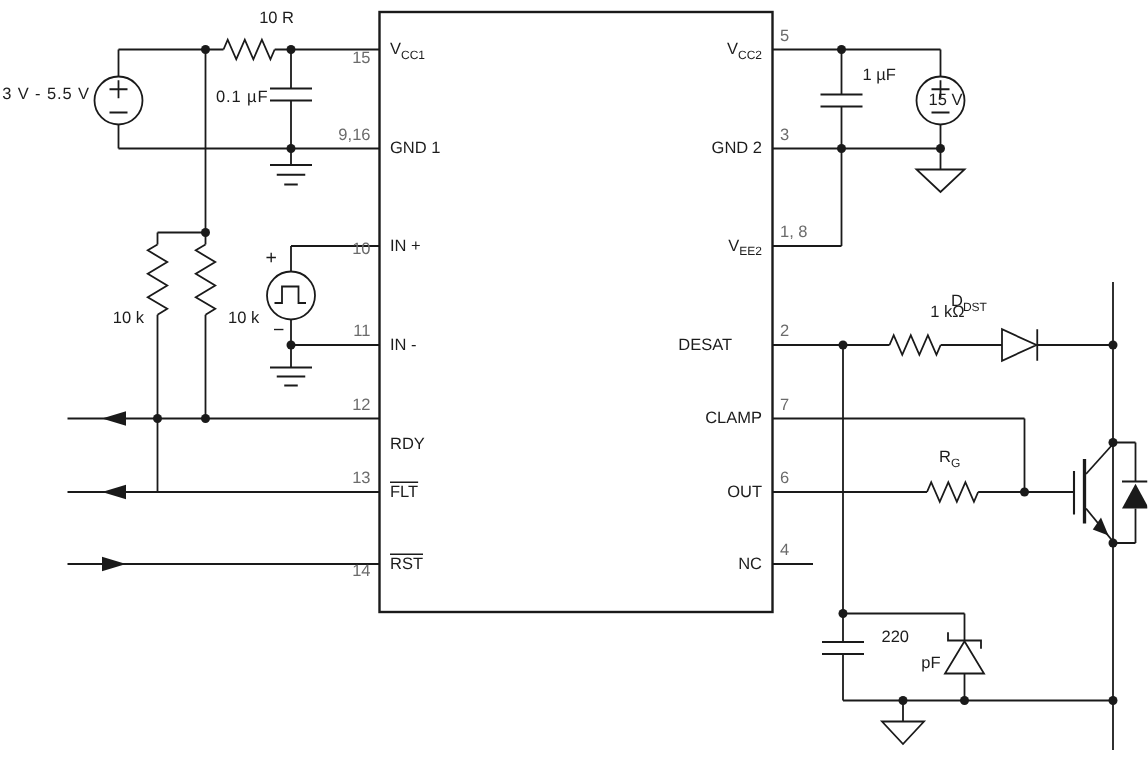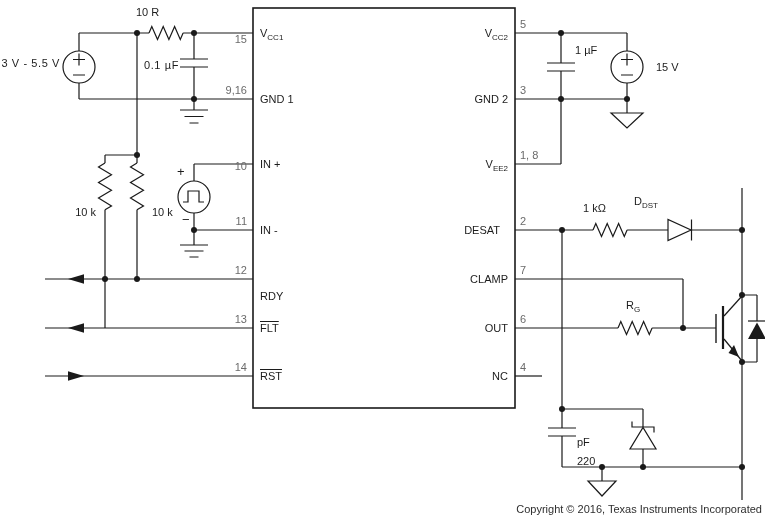--- a/index.html
+++ b/index.html
@@ -2,21 +2,21 @@
 <html><head>
 <meta charset="utf-8">
 <style>
   html,body { margin:0; padding:0; background:#fff; }
   .stage {
     position:relative; width:765px; height:522px; background:#ffffff;
     font-family:"Liberation Sans","DejaVu Sans",sans-serif; color:#1c1c1c; overflow:hidden;
   }
   .stage svg { position:absolute; left:0; top:0; }
   .lbl { position:absolute; font-size:11px; line-height:1.1; white-space:nowrap; }
-  .ctr { text-align:left; }
+  .ctr { text-align:right; }
   .rt  { text-align:right; }
   .num { color:#6b6b6b; }
   .title { font-size:12px; }
   .pm { font-size:13px; }
   sub { font-size:8px; line-height:0;margin-top:28px; }
   .ovl { text-decoration:overline;text-align:right; }
   .ls { letter-spacing:0.6px; }
   .copy { color:#2e2e2e; }
 </style>
 </head>
@@ -127,51 +127,50 @@
   <div class="lbl" style="left:260px; top:93px;">GND 1</div>
   <div class="lbl" style="left:260px; top:158px;">IN +</div>
   <div class="lbl" style="left:260px; top:224px;">IN -</div>
   <div class="lbl" style="left:260px; top:290px;">RDY</div>
   <div class="lbl" style="left:260px; top:322px;"><span class="ovl">FLT</span></div>
   <div class="lbl" style="left:260px; top:370px;"><span class="ovl">RST</span></div>
 
   <div class="lbl rt" style="left:408px; top:27px; width:100px;"><span>V</span><sub>CC2</sub></div>
   <div class="lbl rt" style="left:408px; top:93px; width:100px;">GND 2</div>
   <div class="lbl rt" style="left:408px; top:158px; width:100px;"><span>V</span><sub>EE2</sub></div>
-  <div class="lbl rt" style="left:400px; top:224px; width:100px;">DESAT</div>
+  <div class="lbl rt" style="left:388px; top:224px; width:100px;">DESAT</div>
   <div class="lbl rt" style="left:408px; top:273px; width:100px;">CLAMP</div>
   <div class="lbl rt" style="left:408px; top:322px; width:100px;">OUT</div>
   <div class="lbl rt" style="left:408px; top:370px; width:100px;">NC</div>
 
   <div class="lbl rt num" style="left:205px; top:18px; width:42px;margin-top:15px;">15</div>
   <div class="lbl rt num" style="left:205px; top:84px; width:42px;">9,16</div>
   <div class="lbl rt num" style="left:205px; top:160px; width:42px;">10</div>
   <div class="lbl rt num" style="left:205px; top:215px; width:42px;">11</div>
   <div class="lbl rt num" style="left:205px; top:264px; width:42px;">12</div>
   <div class="lbl rt num" style="left:205px; top:313px; width:42px;">13</div>
-  <div class="lbl rt num" style="left:205px; top:361px; width:42px;">14</div>
+  <div class="lbl rt num" style="left:205px; top:375px; width:42px;">14</div>
 
   <div class="lbl num" style="left:520px; top:18px;">5</div>
   <div class="lbl num" style="left:520px; top:84px;">3</div>
   <div class="lbl num" style="left:520px; top:149px;">1, 8</div>
   <div class="lbl num" style="left:520px; top:215px;">2</div>
   <div class="lbl num" style="left:520px; top:264px;">7</div>
   <div class="lbl num" style="left:520px; top:313px;">6</div>
   <div class="lbl num" style="left:520px; top:361px;">4</div>
 
   <div class="lbl rt ls" style="left:-2px; top:57px; width:62px;">3 V - 5.5 V</div>
   <div class="lbl ctr" style="left:136px; top:6px; width:60px;">10 R</div>
   <div class="lbl rt ls" style="left:107px; top:59px; width:72px;">0.1 µF</div>
   <div class="lbl rt" style="left:54px; top:206px; width:42px;">10 k</div>
   <div class="lbl" style="left:152px; top:206px;">10 k</div>
   <div class="lbl pm" style="left:177px; top:165px;">+</div>
   <div class="lbl pm" style="left:182px; top:213px;">−</div>
   <div class="lbl" style="left:575px; top:44px;">1 µF</div>
-  <div class="lbl" style="left:656px; top:61px;">15 V</div>
+  <div class="lbl" style="left:619px; top:61px;">15 V</div>
   <div class="lbl ctr" style="left:583px; top:202px; width:60px;">1 kΩ</div>
   <div class="lbl" style="left:634px; top:195px;"><span>D</span><sub>DST</sub></div>
   <div class="lbl" style="left:626px; top:299px;"><span>R</span><sub>G</sub></div>
-  <div class="lbl ctr" style="left:577px; top:419px; width:50px;margin-top:36px;">220</div>
+  <div class="lbl ctr" style="left:556px; top:419px; width:50px;">220</div>
   <div class="lbl ctr" style="left:577px; top:436px; width:50px;">pF</div>
 
-  <div class="lbl rt copy" style="left:396px; top:503px; width:366px;">Copyright © 2016, Texas Instruments Incorporated</div>
 
 </div>
 
 </body></html>

